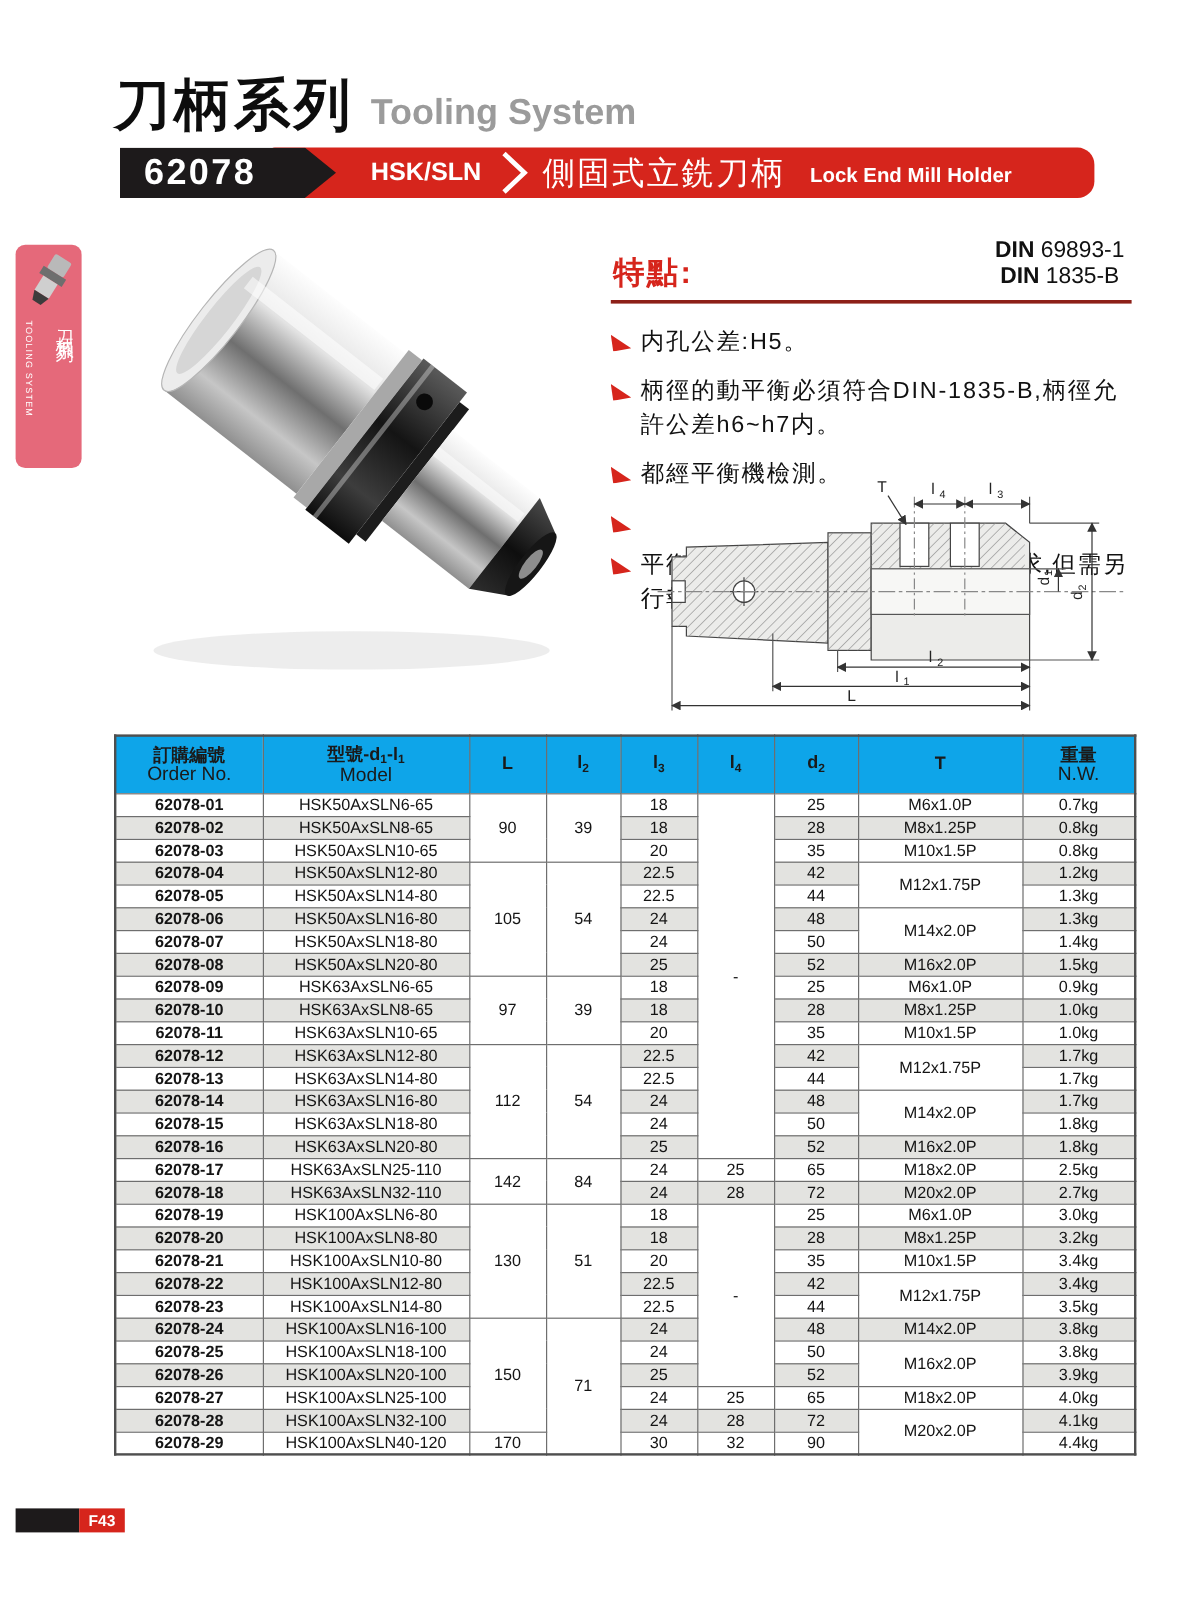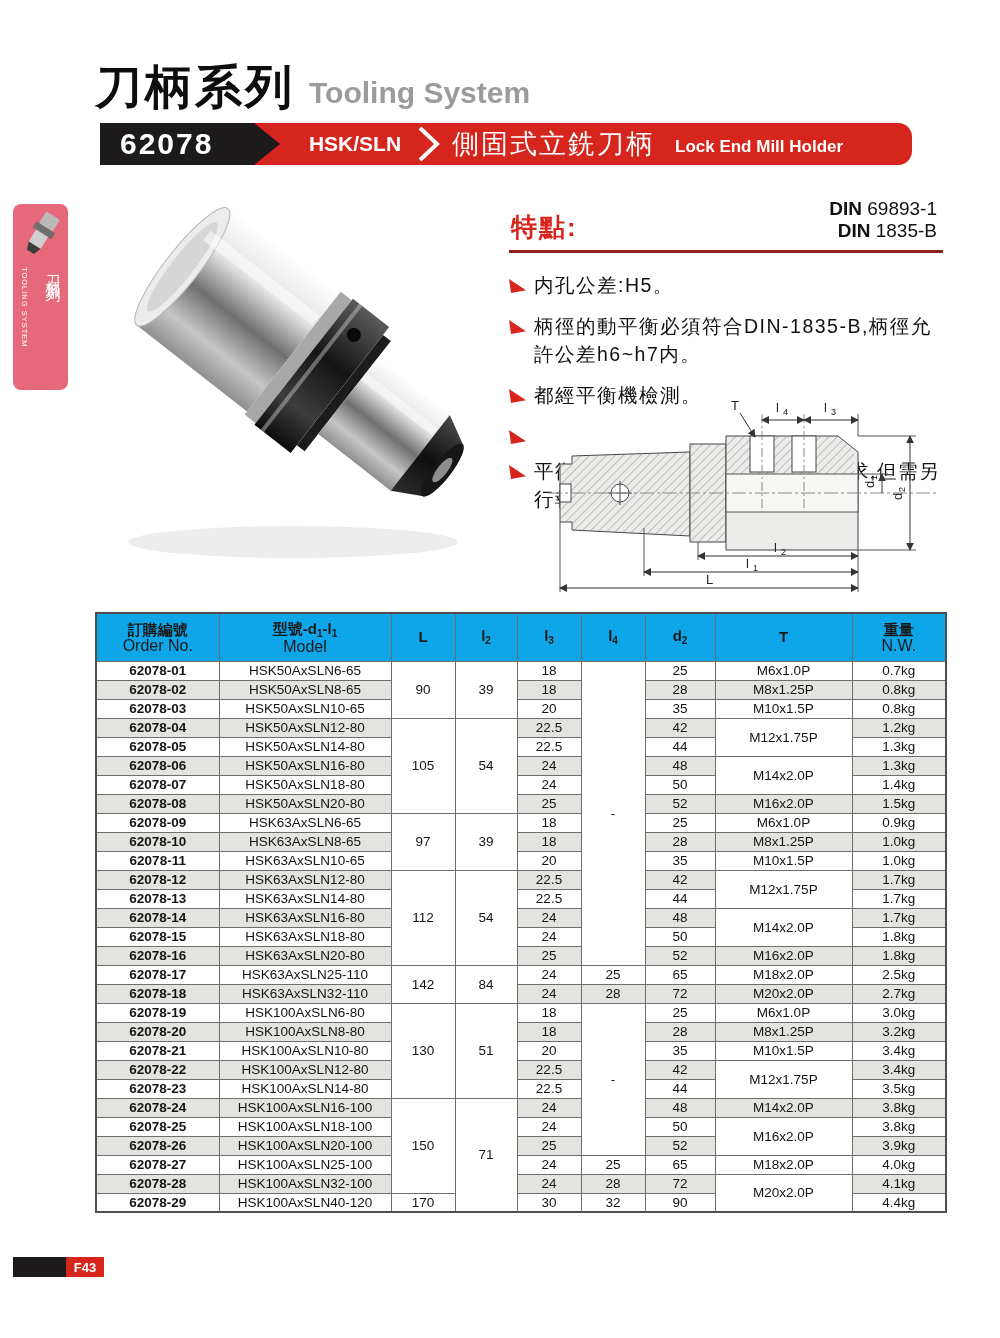--- a/index.html
+++ b/index.html
@@ -34,21 +34,21 @@
   .side-zh { position:absolute; right:6px; top:60px; writing-mode:vertical-rl;
              color:#fff; font-size:15px; letter-spacing:4px; }
   .side-en { position:absolute; left:7px; top:63px; writing-mode:vertical-rl;
              color:#fff; font-size:7.5px; letter-spacing:1px; }
 
   
   .photo { position:absolute; left:88px; top:194px; width:400px; height:376px; }
 
   
   .features { position:absolute; left:505px; top:198px; width:442px; }
-  .standards { position:absolute; right:10px; top:0; text-align:right; font-size:19px; line-height:22px; color:#111; }
+  .standards { position:absolute; right:10px; top:0; text-align:center; font-size:19px; line-height:22px; color:#111; }
   .standards b { font-weight:bold; }
   .feat-head { position:absolute; left:6px; top:12px; color:#d6251c; font-size:26px; font-weight:bold; letter-spacing:2px; }
   .feat-rule { position:absolute; left:4px; top:52px; width:434px; border-top:3px solid #8d2018; }
   .bullets { position:absolute; left:4px; top:60px; width:440px; list-style:none; }
   .bullets li { display:flex; margin:13px 0; }
   .b-marker { flex:none; width:17px; height:14px; margin:8px 8px 0 0; background:#d6251c;
               clip-path:polygon(0 0, 100% 80%, 12% 100%); }
   .b-text { font-size:19.5px; line-height:28px; letter-spacing:1.5px; color:#111; }
 
   

